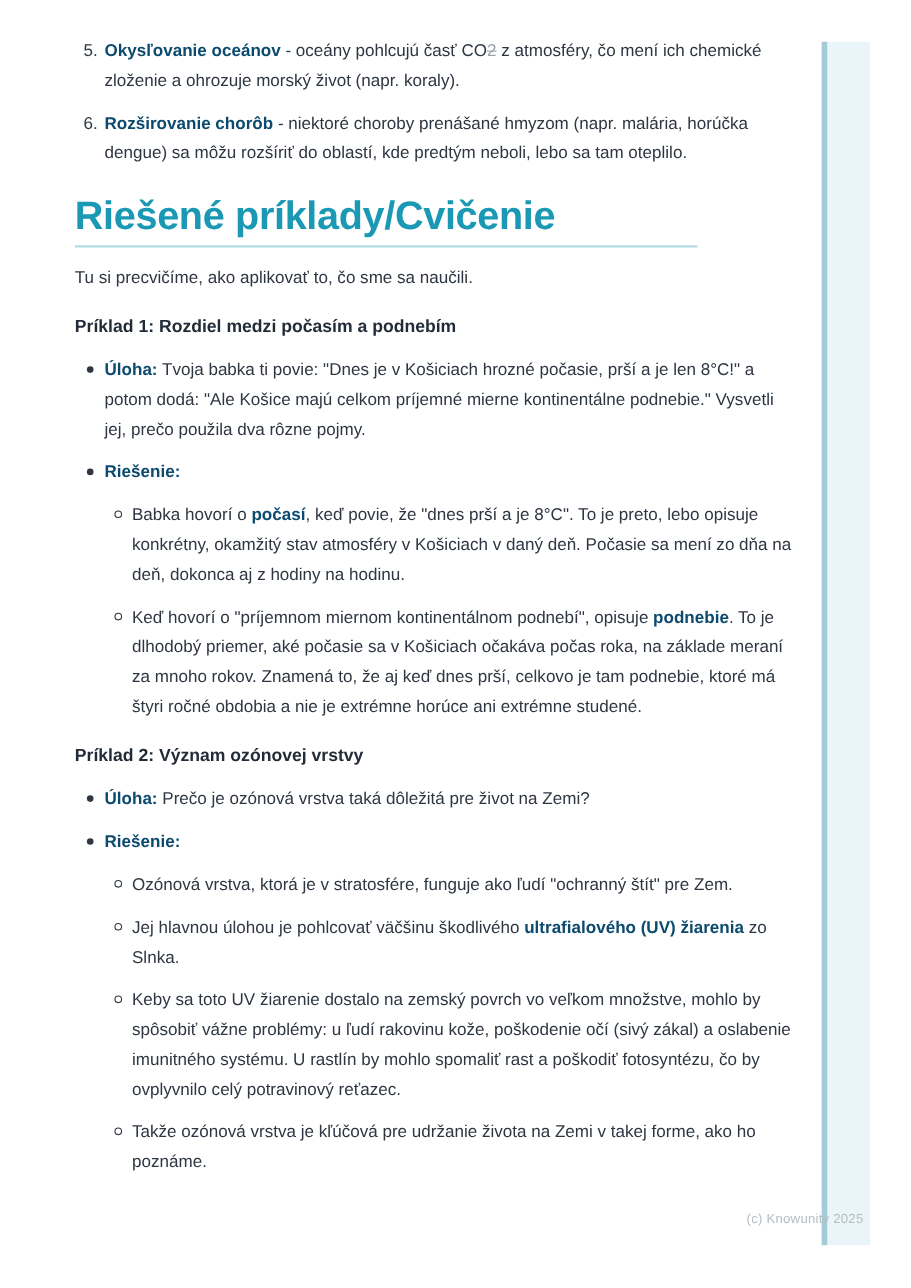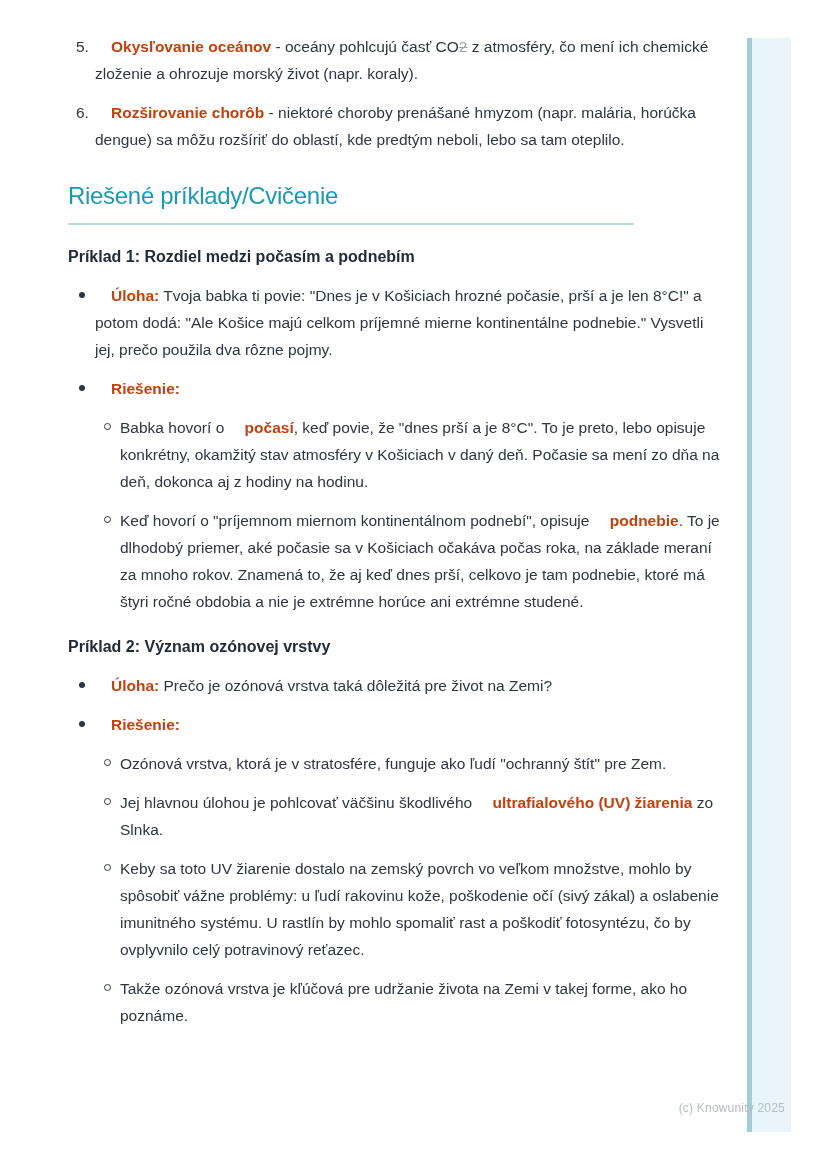--- a/index.html
+++ b/index.html
@@ -34,25 +34,25 @@
     width:6px; height:6px; border-radius:50%;
     background:#2e3642;
   }
   .b2-item { position:relative; padding-left:52px; margin-bottom:12px; }
   .circle {
     position:absolute; left:36px; top:9px;
     width:7px; height:7px; border-radius:50%;
     border:1.5px solid #2e3642;
     background:transparent;
   }
-  b, strong { font-weight:700; color:#c2410c;margin-left:16px; }
+  b, strong { font-weight:700; color:#0c4a6e; }
   .h2 {
     margin-top:26px;
-    font-size:24px; line-height:33px;
-    font-weight:400;
+    font-size:36px; line-height:33px;
+    font-weight:700;
     letter-spacing:-0.3px;
     color:#1b99b4;
   }
   .rule {
     margin-top:11px;
     width:566px; height:2px;
     background:#b2dce2;
     border:none;
   }
   .intro { margin-top:14px; }
@@ -89,20 +89,21 @@
         <span><strong>Okysľovanie oceánov</strong><span> - oceány pohlcujú časť CO</span><span class="strike">2</span><span> z atmosféry, čo mení ich chemické zloženie a ohrozuje morský život (napr. koraly).</span></span>
       </div>
       <div class="num-item">
         <span class="num-marker">6.</span>
         <span><strong>Rozširovanie chorôb</strong><span> - niektoré choroby prenášané hmyzom (napr. malária, horúčka dengue) sa môžu rozšíriť do oblastí, kde predtým neboli, lebo sa tam oteplilo.</span><span class="strike"></span><span></span></span>
       </div>
     </div>
 
     <h2 class="h2">Riešené príklady/Cvičenie</h2>
     <div class="rule"></div>
+    <p class="intro">Tu si precvičíme, ako aplikovať to, čo sme sa naučili.</p>
 
     <h3 class="h3">Príklad 1: Rozdiel medzi počasím a podnebím</h3>
 
     <div>
       <div class="b1-item">
         <span class="dot"></span>
         <span><strong>Úloha:</strong><span> Tvoja babka ti povie: "Dnes je v Košiciach hrozné počasie, prší a je len 8°C!" a potom dodá: "Ale Košice majú celkom príjemné mierne kontinentálne podnebie." Vysvetli jej, prečo použila dva rôzne pojmy.</span></span>
       </div>
       <div class="b1-item">
         <span class="dot"></span>

